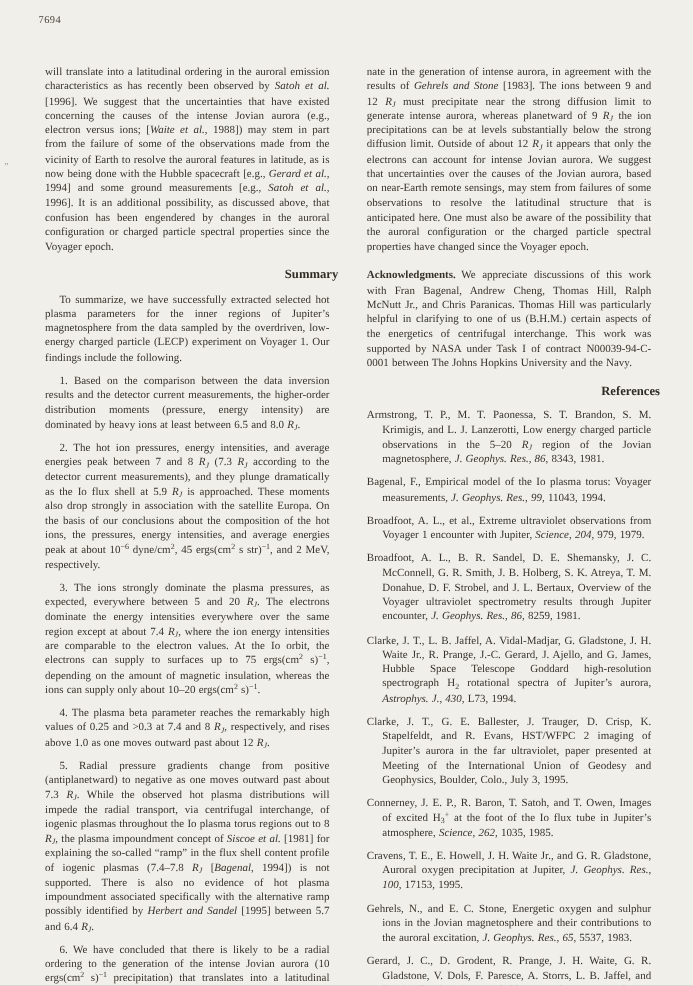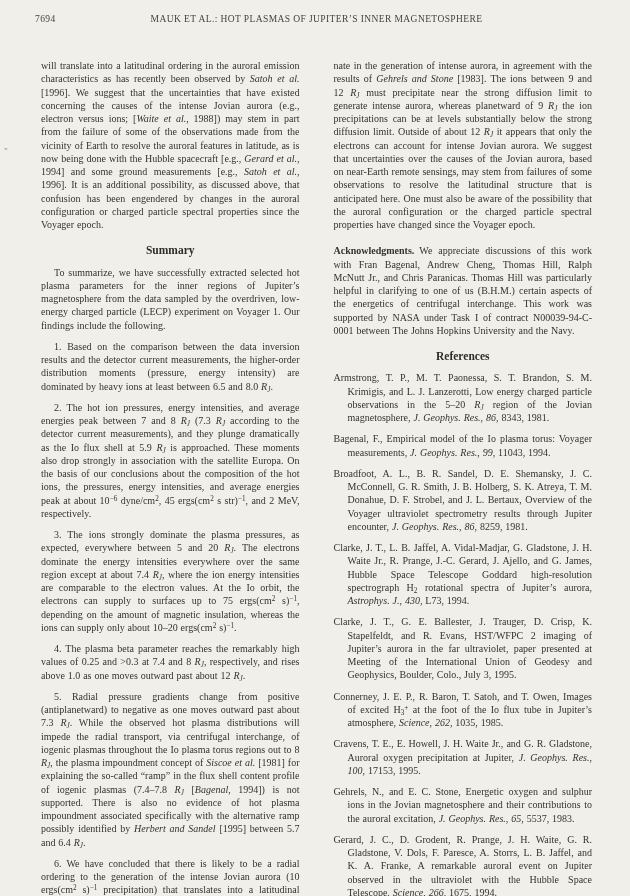--- a/index.html
+++ b/index.html
@@ -44,61 +44,61 @@
     text-align: justify;
     word-spacing: 0.04em;
   }
   p.para { margin: 8px; }
   p.indent { text-indent: 13px; }
   p.hanging { padding-left: 14px; text-indent: -14px; text-align: justify; }
   .section-heading {
     font-weight: bold;
     font-size: 11.5px;
     margin: 13px 0 7px 0;
-    text-align: center;
+    text-align: right;
     color: #2e2c25;
   }
   .sup { font-size: 7.2px; vertical-align: 3.5px; line-height: 0; }
   .sub { font-size: 7.2px; vertical-align: -2px; line-height: 0; }
   .scan-mark {
     position: absolute;
     left: 4px; top: 150px;
     width: 5px; height: 3px;
     color: #8a887f;
     font-size: 8px;
     line-height: 3px;
   }
 </style>
 </head>
 <body>
 
 <div class="page">
   <div class="page-header">
     <span class="page-number">7694</span>
-    <span class="running-head">MAUK ET AL.: HOT PLASMAS OF JUPITER’S INNER MAGNETOSPHERE</span>
   </div>
   <div class="scan-mark">”</div>
   <div class="columns">
     <div class="col">
         <p class="para"><span>will translate into a latitudinal ordering in the auroral emission characteristics as has recently been observed by </span><span style="font-style: italic;">Satoh et al.</span><span> [1996]. We suggest that the uncertainties that have existed concerning the causes of the intense Jovian aurora (e.g., electron versus ions; [</span><span style="font-style: italic;">Waite et al.</span><span>, 1988]) may stem in part from the failure of some of the observations made from the vicinity of Earth to resolve the auroral features in latitude, as is now being done with the Hubble spacecraft [e.g., </span><span style="font-style: italic;">Gerard et al.</span><span>, 1994] and some ground measurements [e.g., </span><span style="font-style: italic;">Satoh et al.</span><span>, 1996]. It is an additional possibility, as discussed above, that confusion has been engendered by changes in the auroral configuration or charged particle spectral properties since the Voyager epoch.</span></p>
         <div class="section-heading">Summary</div>
         <p class="para indent"><span>To summarize, we have successfully extracted selected hot plasma parameters for the inner regions of Jupiter’s magnetosphere from the data sampled by the overdriven, low-energy charged particle (LECP) experiment on Voyager 1. Our findings include the following.</span></p>
         <p class="para indent"><span>1. Based on the comparison between the data inversion results and the detector current measurements, the higher-order distribution moments (pressure, energy intensity) are dominated by heavy ions at least between 6.5 and 8.0 </span><span style="font-style: italic;">R</span><span class="sub" style="font-style: italic;">J</span><span>.</span></p>
         <p class="para indent"><span>2. The hot ion pressures, energy intensities, and average energies peak between 7 and 8 </span><span style="font-style: italic;">R</span><span class="sub" style="font-style: italic;">J</span><span> (7.3 </span><span style="font-style: italic;">R</span><span class="sub" style="font-style: italic;">J</span><span> according to the detector current measurements), and they plunge dramatically as the Io flux shell at 5.9 </span><span style="font-style: italic;">R</span><span class="sub" style="font-style: italic;">J</span><span> is approached. These moments also drop strongly in association with the satellite Europa. On the basis of our conclusions about the composition of the hot ions, the pressures, energy intensities, and average energies peak at about 10</span><span class="sup">−6</span><span> dyne/cm</span><span class="sup">2</span><span>, 45 ergs(cm</span><span class="sup">2</span><span> s str)</span><span class="sup">−1</span><span>, and 2 MeV, respectively.</span></p>
         <p class="para indent"><span>3. The ions strongly dominate the plasma pressures, as expected, everywhere between 5 and 20 </span><span style="font-style: italic;">R</span><span class="sub" style="font-style: italic;">J</span><span>. The electrons dominate the energy intensities everywhere over the same region except at about 7.4 </span><span style="font-style: italic;">R</span><span class="sub" style="font-style: italic;">J</span><span>, where the ion energy intensities are comparable to the electron values. At the Io orbit, the electrons can supply to surfaces up to 75 ergs(cm</span><span class="sup">2</span><span> s)</span><span class="sup">−1</span><span>, depending on the amount of magnetic insulation, whereas the ions can supply only about 10–20 ergs(cm</span><span class="sup">2</span><span> s)</span><span class="sup">−1</span><span>.</span></p>
         <p class="para indent"><span>4. The plasma beta parameter reaches the remarkably high values of 0.25 and &gt;0.3 at 7.4 and 8 </span><span style="font-style: italic;">R</span><span class="sub" style="font-style: italic;">J</span><span>, respectively, and rises above 1.0 as one moves outward past about 12 </span><span style="font-style: italic;">R</span><span class="sub" style="font-style: italic;">J</span><span>.</span></p>
         <p class="para indent"><span>5. Radial pressure gradients change from positive (antiplanetward) to negative as one moves outward past about 7.3 </span><span style="font-style: italic;">R</span><span class="sub" style="font-style: italic;">J</span><span>. While the observed hot plasma distributions will impede the radial transport, via centrifugal interchange, of iogenic plasmas throughout the Io plasma torus regions out to 8 </span><span style="font-style: italic;">R</span><span class="sub" style="font-style: italic;">J</span><span>, the plasma impoundment concept of </span><span style="font-style: italic;">Siscoe et al.</span><span> [1981] for explaining the so-called “ramp” in the flux shell content profile of iogenic plasmas (7.4–7.8 </span><span style="font-style: italic;">R</span><span class="sub" style="font-style: italic;">J</span><span> [</span><span style="font-style: italic;">Bagenal</span><span>, 1994]) is not supported. There is also no evidence of hot plasma impoundment associated specifically with the alternative ramp possibly identified by </span><span style="font-style: italic;">Herbert and Sandel</span><span> [1995] between 5.7 and 6.4 </span><span style="font-style: italic;">R</span><span class="sub" style="font-style: italic;">J</span><span>.</span></p>
         <p class="para indent"><span>6. We have concluded that there is likely to be a radial ordering to the generation of the intense Jovian aurora (10 ergs(cm</span><span class="sup">2</span><span> s)</span><span class="sup">−1</span><span> precipitation) that translates into a latitudinal ordering for the emission characteristics. We believe that planetward of about 12 </span><span style="font-style: italic;">R</span><span class="sub" style="font-style: italic;">J</span><span> ion precipitation will predomi-</span></p>
       </div>
     <div class="col">
         <p class="para"><span>nate in the generation of intense aurora, in agreement with the results of </span><span style="font-style: italic;">Gehrels and Stone</span><span> [1983]. The ions between 9 and 12 </span><span style="font-style: italic;">R</span><span class="sub" style="font-style: italic;">J</span><span> must precipitate near the strong diffusion limit to generate intense aurora, whereas planetward of 9 </span><span style="font-style: italic;">R</span><span class="sub" style="font-style: italic;">J</span><span> the ion precipitations can be at levels substantially below the strong diffusion limit. Outside of about 12 </span><span style="font-style: italic;">R</span><span class="sub" style="font-style: italic;">J</span><span> it appears that only the electrons can account for intense Jovian aurora. We suggest that uncertainties over the causes of the Jovian aurora, based on near-Earth remote sensings, may stem from failures of some observations to resolve the latitudinal structure that is anticipated here. One must also be aware of the possibility that the auroral configuration or the charged particle spectral properties have changed since the Voyager epoch.</span></p>
         <p class="para" style="margin-top: 13px;"><span style="font-weight: bold;">Acknowledgments.</span><span> We appreciate discussions of this work with Fran Bagenal, Andrew Cheng, Thomas Hill, Ralph McNutt Jr., and Chris Paranicas. Thomas Hill was particularly helpful in clarifying to one of us (B.H.M.) certain aspects of the energetics of centrifugal interchange. This work was supported by NASA under Task I of contract N00039-94-C-0001 between The Johns Hopkins University and the Navy.</span></p>
         <div class="section-heading">References</div>
         <p class="para hanging"><span>Armstrong, T. P., M. T. Paonessa, S. T. Brandon, S. M. Krimigis, and L. J. Lanzerotti, Low energy charged particle observations in the 5–20 </span><span style="font-style: italic;">R</span><span class="sub" style="font-style: italic;">J</span><span> region of the Jovian magnetosphere, </span><span style="font-style: italic;">J. Geophys. Res.</span><span>, </span><span style="font-style: italic;">86</span><span>, 8343, 1981.</span></p>
         <p class="para hanging"><span>Bagenal, F., Empirical model of the Io plasma torus: Voyager measurements, </span><span style="font-style: italic;">J. Geophys. Res.</span><span>, </span><span style="font-style: italic;">99</span><span>, 11043, 1994.</span></p>
+        <p class="para hanging"><span>Broadfoot, A. L., et al., Extreme ultraviolet observations from Voyager 1 encounter with Jupiter, </span><span style="font-style: italic;">Science</span><span>, </span><span style="font-style: italic;">204</span><span>, 979, 1979.</span></p>
         <p class="para hanging"><span>Broadfoot, A. L., B. R. Sandel, D. E. Shemansky, J. C. McConnell, G. R. Smith, J. B. Holberg, S. K. Atreya, T. M. Donahue, D. F. Strobel, and J. L. Bertaux, Overview of the Voyager ultraviolet spectrometry results through Jupiter encounter, </span><span style="font-style: italic;">J. Geophys. Res.</span><span>, </span><span style="font-style: italic;">86</span><span>, 8259, 1981.</span></p>
         <p class="para hanging"><span>Clarke, J. T., L. B. Jaffel, A. Vidal-Madjar, G. Gladstone, J. H. Waite Jr., R. Prange, J.-C. Gerard, J. Ajello, and G. James, Hubble Space Telescope Goddard high-resolution spectrograph H</span><span class="sub">2</span><span> rotational spectra of Jupiter’s aurora, </span><span style="font-style: italic;">Astrophys. J.</span><span>, </span><span style="font-style: italic;">430</span><span>, L73, 1994.</span></p>
         <p class="para hanging"><span>Clarke, J. T., G. E. Ballester, J. Trauger, D. Crisp, K. Stapelfeldt, and R. Evans, HST/WFPC 2 imaging of Jupiter’s aurora in the far ultraviolet, paper presented at Meeting of the International Union of Geodesy and Geophysics, Boulder, Colo., July 3, 1995.</span></p>
         <p class="para hanging"><span>Connerney, J. E. P., R. Baron, T. Satoh, and T. Owen, Images of excited H</span><span class="sub">3</span><span class="sup">+</span><span> at the foot of the Io flux tube in Jupiter’s atmosphere, </span><span style="font-style: italic;">Science</span><span>, </span><span style="font-style: italic;">262</span><span>, 1035, 1985.</span></p>
         <p class="para hanging"><span>Cravens, T. E., E. Howell, J. H. Waite Jr., and G. R. Gladstone, Auroral oxygen precipitation at Jupiter, </span><span style="font-style: italic;">J. Geophys. Res.</span><span>, </span><span style="font-style: italic;">100</span><span>, 17153, 1995.</span></p>
         <p class="para hanging"><span>Gehrels, N., and E. C. Stone, Energetic oxygen and sulphur ions in the Jovian magnetosphere and their contributions to the auroral excitation, </span><span style="font-style: italic;">J. Geophys. Res.</span><span>, </span><span style="font-style: italic;">65</span><span>, 5537, 1983.</span></p>
         <p class="para hanging"><span>Gerard, J. C., D. Grodent, R. Prange, J. H. Waite, G. R. Gladstone, V. Dols, F. Paresce, A. Storrs, L. B. Jaffel, and K. A. Franke, A remarkable auroral event on Jupiter observed in the ultraviolet with the Hubble Space Telescope, </span><span style="font-style: italic;">Science</span><span>, </span><span style="font-style: italic;">266</span><span>, 1675, 1994.</span></p>
       </div>
   </div>
 </div>

